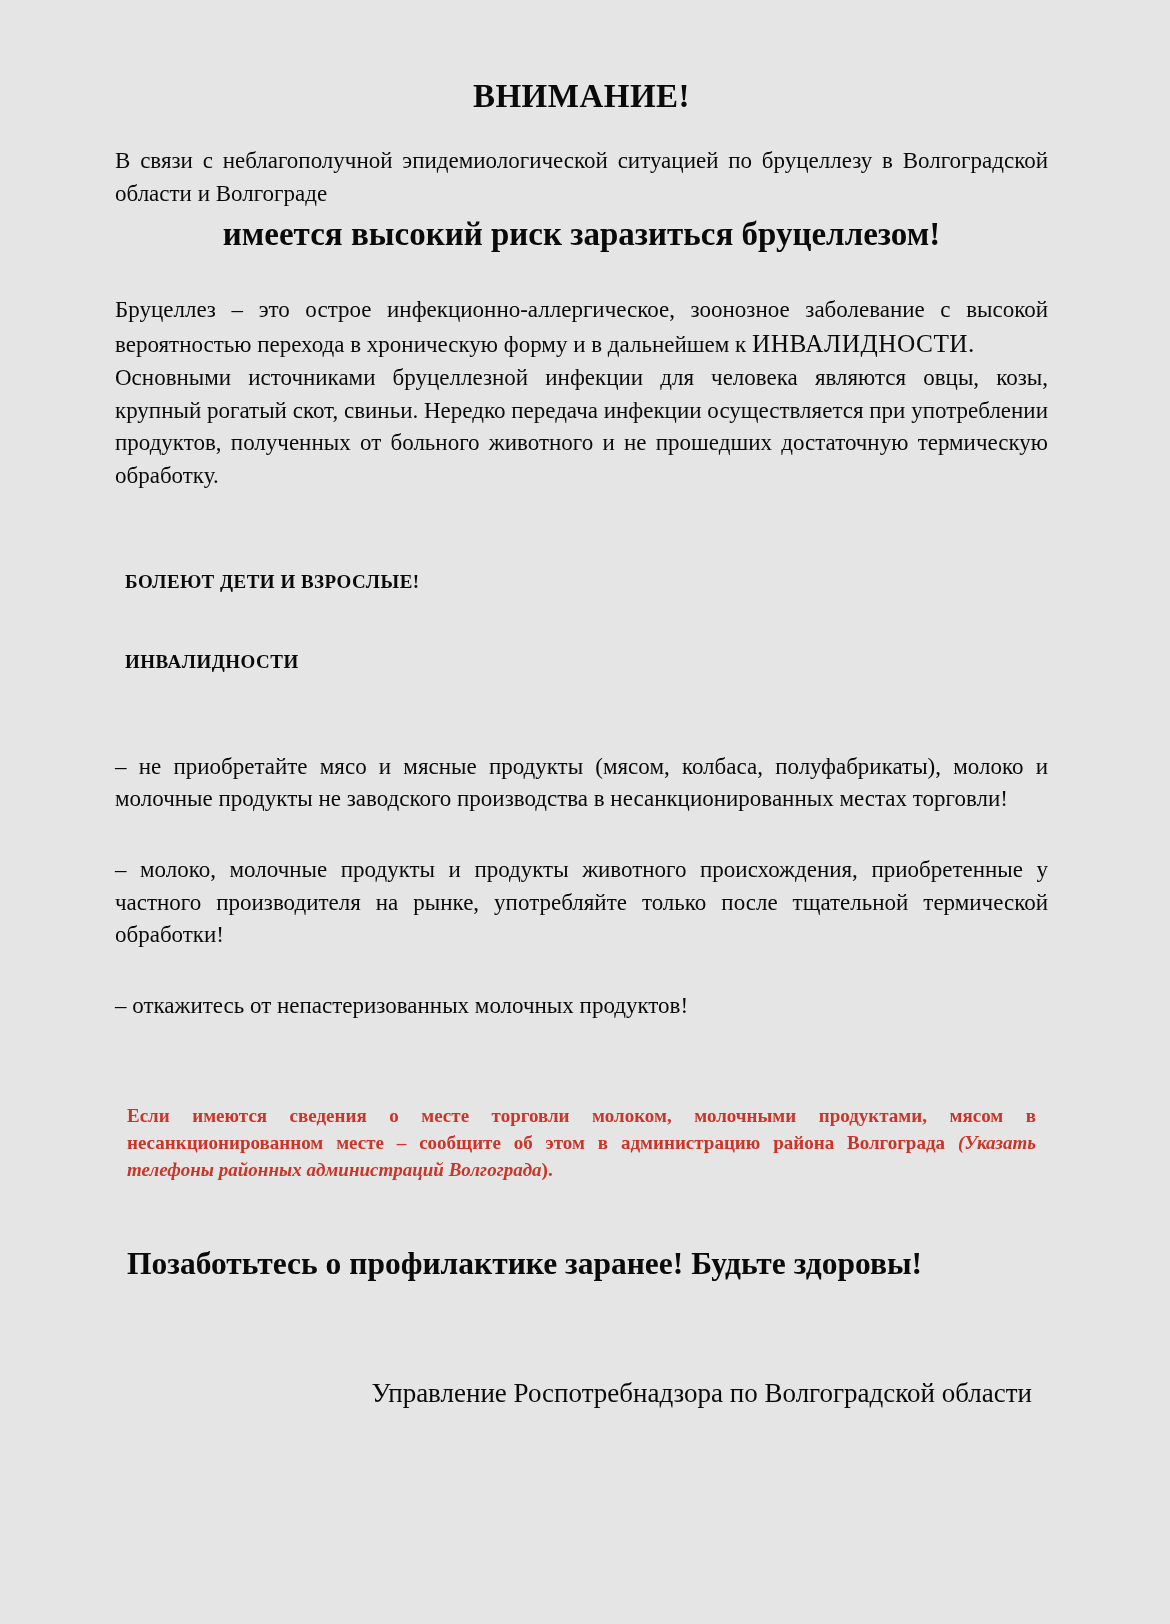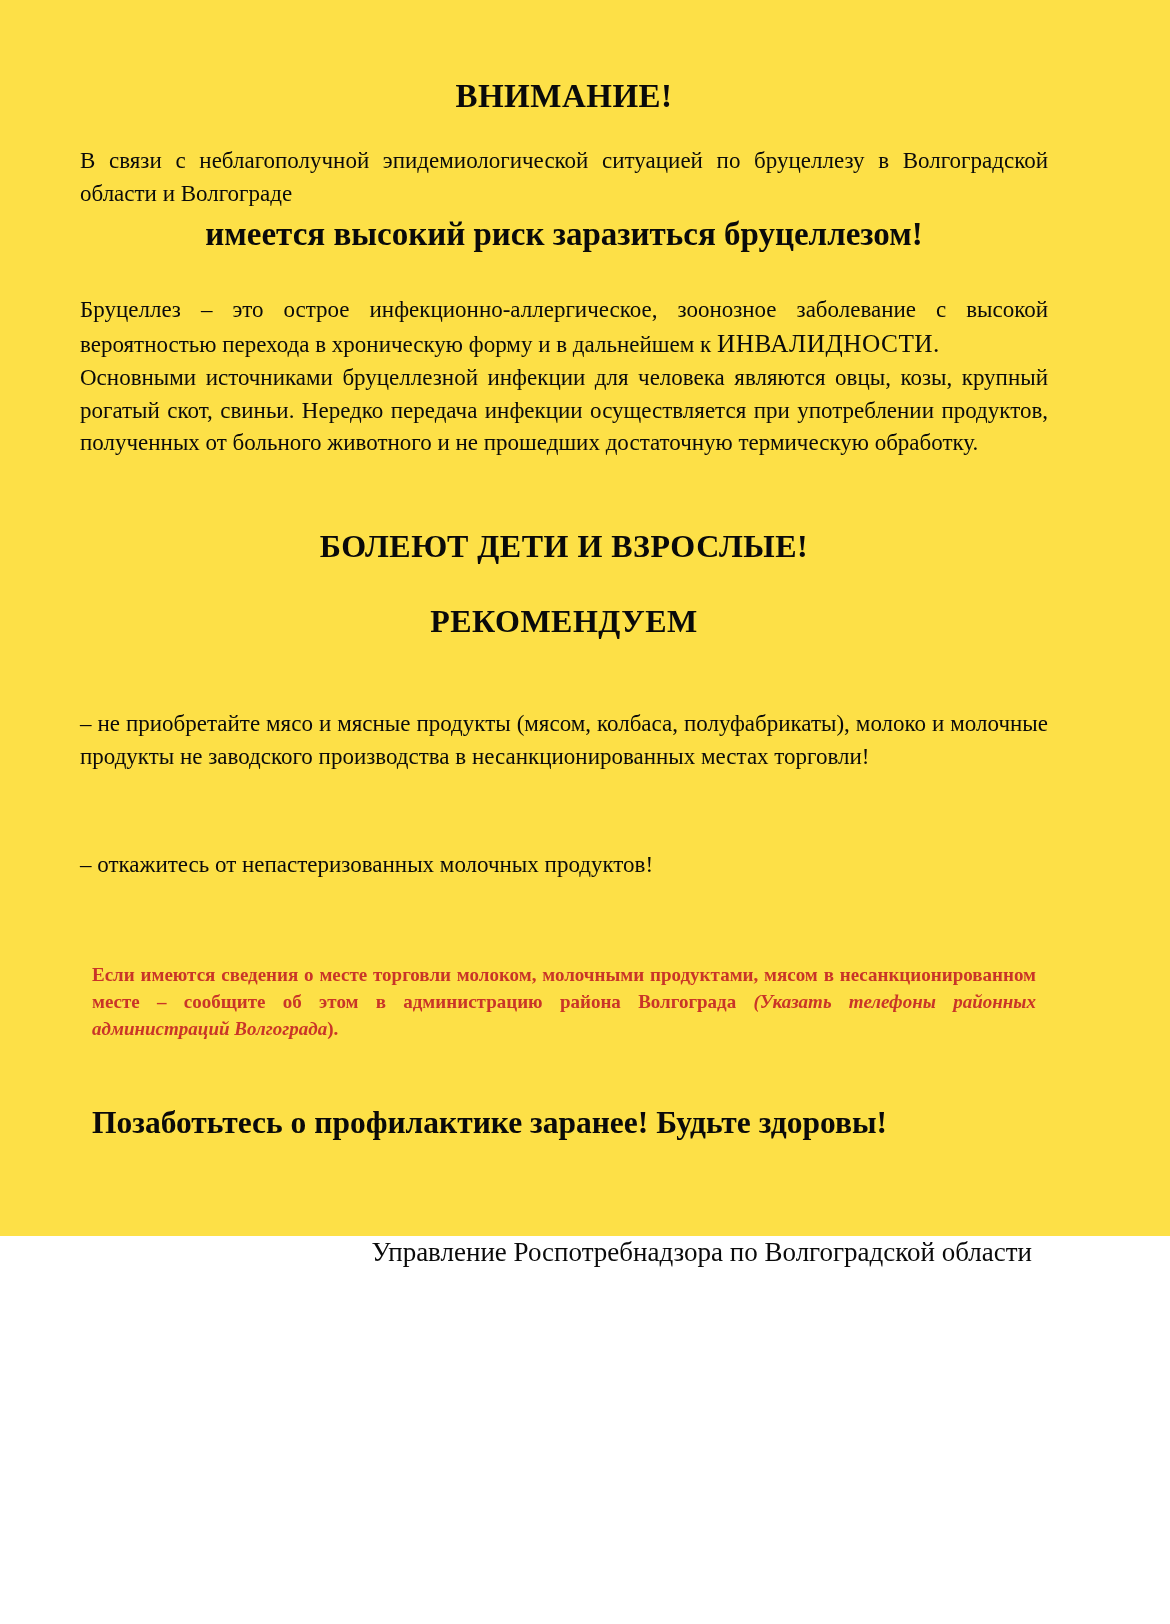--- a/index.html
+++ b/index.html
@@ -10,23 +10,23 @@
   body {
     width: 1170px;
     height: 1624px;
     font-family: "Liberation Serif", "DejaVu Serif", serif;
     color: #0a0a0a;
     overflow: hidden;
   }
   .page {
     box-sizing: border-box;
     width: 1170px;
-    height: 1236px;
-    padding: 78px 122px 40px 80px;
-    background: #fde047;
+    height: 1624px;
+    padding: 78px 122px 40px 115px;
+    background: #e5e5e5;
   }
   .doc-title {
     text-align: center;
     font-weight: bold;
     font-size: 33px;
     margin: 0 0 30px 0;
     letter-spacing: 0.5px;
   }
   p.body-par {
     font-weight: normal;
@@ -43,24 +43,24 @@
     text-align: center;
   }
   .spacer-par { height: 38px; }
   .spacer-half { height: 30px; }
   .caps-emph {
     font-size: 1.1em;
     letter-spacing: 0.5px;
     margin-top: 43px;
   }
   .center-heading {
-    text-align: center;
+    text-align: left;
     font-weight: bold;
-    font-size: 32px;
-    margin: 0;
+    font-size: 19px;
+    margin: 10px;
     letter-spacing: 0.5px;
   }
   .red-par {
     font-weight: bold;
     font-size: 19px;
     line-height: 1.42;
     text-align: justify;
     margin: 12px;
   }
   .red-italic {
@@ -97,29 +97,30 @@
 
   <p class="body-par">Основными источниками бруцеллезной инфекции для человека являются овцы, козы, крупный рогатый скот, свиньи. Нередко передача инфекции осуществляется при употреблении продуктов, полученных от больного животного и не прошедших достаточную термическую обработку.</p>
 
   <div class="spacer-par"></div>
   <div class="spacer-half"></div>
 
   <p class="center-heading">БОЛЕЮТ ДЕТИ И ВЗРОСЛЫЕ!</p>
 
   <div class="spacer-par"></div>
 
-  <p class="center-heading">РЕКОМЕНДУЕМ</p>
+  <p class="center-heading">ИНВАЛИДНОСТИ</p>
 
   <div class="spacer-par"></div>
   <div class="spacer-half"></div>
 
   <p class="body-par">– не приобретайте мясо и мясные продукты (мясом, колбаса, полуфабрикаты), молоко и молочные продукты не заводского производства в несанкционированных местах торговли!</p>
 
   <div class="spacer-par"></div>
 
+  <p class="body-par">– молоко, молочные продукты и продукты животного происхождения, приобретенные у частного производителя на рынке, употребляйте только после тщательной термической обработки!</p>
 
   <div class="spacer-par"></div>
 
   <p class="body-par">– откажитесь от непастеризованных молочных продуктов!</p>
 
   <div class="spacer-par"></div>
   <div class="spacer-half"></div>
 
   <p class="red-par" id="red-notice" style="color: rgb(201, 53, 40);"><span>Если имеются сведения о месте торговли молоком, молочными продуктами, мясом в несанкционированном месте – сообщите об этом в администрацию района Волгограда </span><span class="red-italic">(Указать телефоны районных администраций Волгограда</span><span>).</span></p>
 

